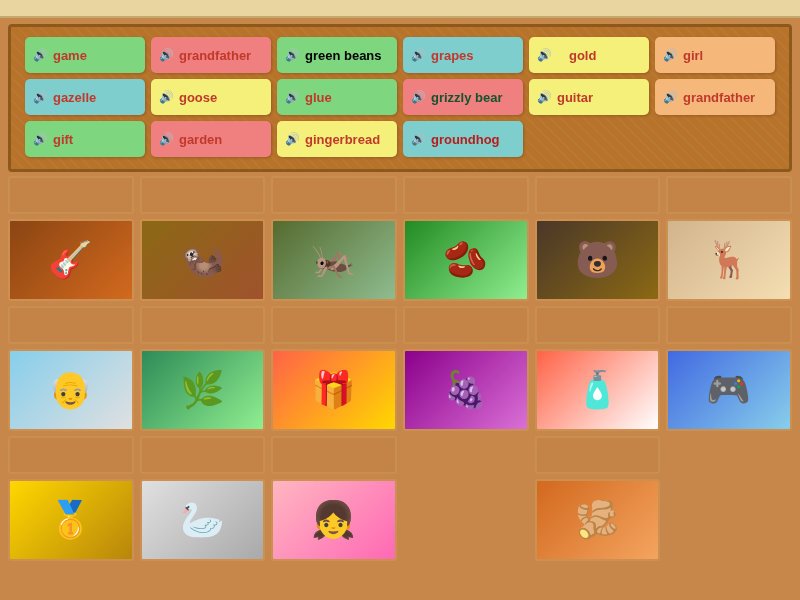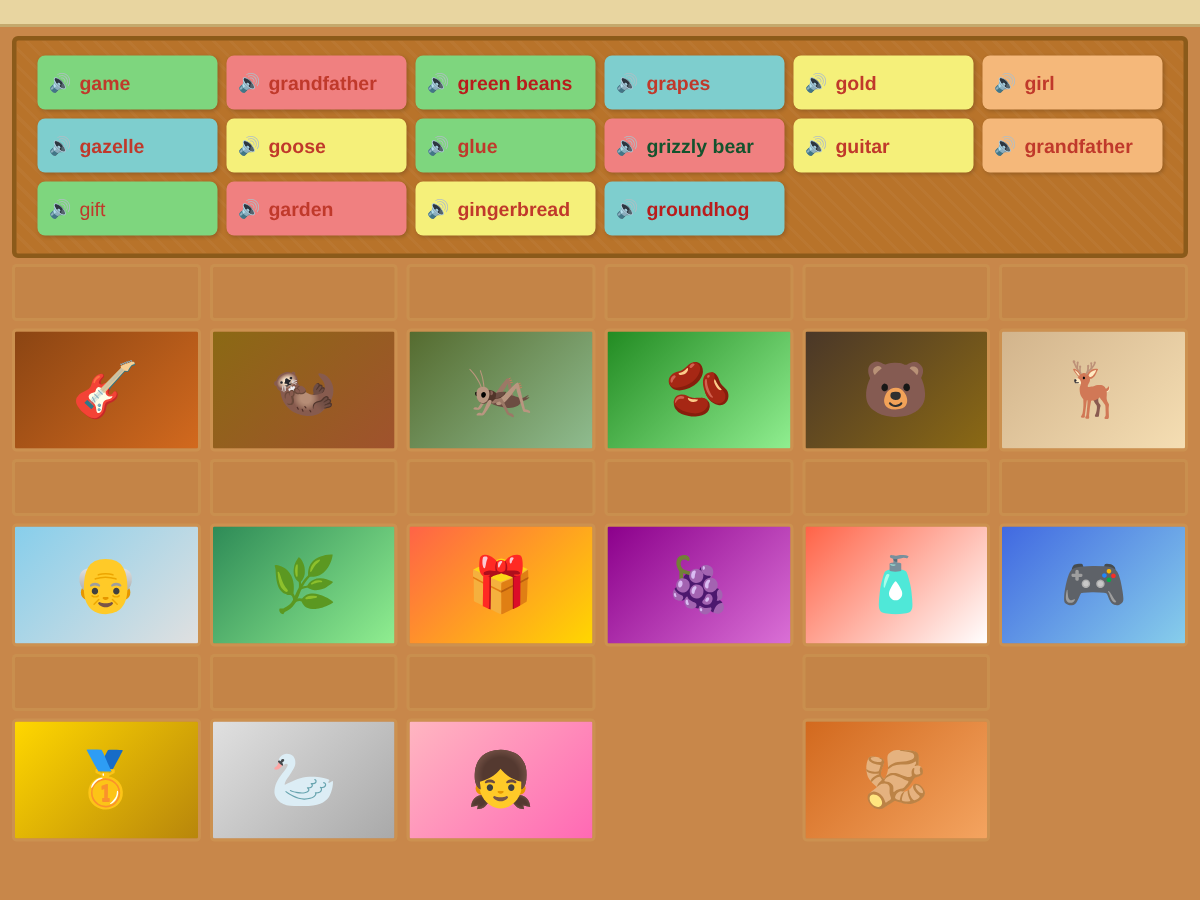--- a/index.html
+++ b/index.html
@@ -168,29 +168,29 @@
   <div class="word-card card-green" style="background: rgb(126, 214, 126);">
         <span style="color:#c0392b; font-size:12px;">🔊</span>
         <span style="color:#c0392b; font-weight:bold;">game</span>
       </div>
       <div class="word-card card-pink" style="background: rgb(240, 128, 128);">
         <span style="color:#c0392b; font-size:12px;">🔊</span>
         <span style="color:#c0392b; font-weight:bold;">grandfather</span>
       </div>
       <div class="word-card card-green" style="background: rgb(126, 214, 126);">
         <span style="color:#c0392b; font-size:12px;">🔊</span>
-        <span style="color:#b91c1c; font-weight:bold;text-align:center;">green beans</span>
+        <span style="color:#000000; font-weight:bold;text-align:center;">green beans</span>
       </div>
       <div class="word-card card-teal" style="background: rgb(126, 206, 206);">
         <span style="color:#c0392b; font-size:12px;">🔊</span>
         <span style="color:#c0392b; font-weight:bold;">grapes</span>
       </div>
       <div class="word-card card-yellow" style="background: rgb(245, 240, 122);">
         <span style="color:#c0392b; font-size:12px;">🔊</span>
-        <span style="color:#c0392b; font-weight:bold;">gold</span>
+        <span style="color:#c0392b; font-weight:bold;margin-left:12px;">gold</span>
       </div>
       <div class="word-card card-orange" style="background: rgb(245, 184, 122);">
         <span style="color:#c0392b; font-size:12px;">🔊</span>
         <span style="color:#c0392b; font-weight:bold;">girl</span>
       </div>
       <div class="word-card card-teal" style="background: rgb(126, 206, 206);">
         <span style="color:#c0392b; font-size:12px;">🔊</span>
         <span style="color:#c0392b; font-weight:bold;">gazelle</span>
       </div>
       <div class="word-card card-yellow" style="background: rgb(245, 240, 122);">
@@ -208,21 +208,21 @@
       <div class="word-card card-yellow" style="background: rgb(245, 240, 122);">
         <span style="color:#c0392b; font-size:12px;">🔊</span>
         <span style="color:#c0392b; font-weight:bold;text-align:right;">guitar</span>
       </div>
       <div class="word-card card-orange" style="background: rgb(245, 184, 122);">
         <span style="color:#c0392b; font-size:12px;">🔊</span>
         <span style="color:#c0392b; font-weight:bold;">grandfather</span>
       </div>
       <div class="word-card card-green" style="background: rgb(126, 214, 126);">
         <span style="color:#c0392b; font-size:12px;">🔊</span>
-        <span style="color:#c0392b; font-weight:normal;">gift</span>
+        <span style="color:#c0392b; font-weight:bold;">gift</span>
       </div>
       <div class="word-card card-pink" style="background: rgb(240, 128, 128);">
         <span style="color:#c0392b; font-size:12px;">🔊</span>
         <span style="color:#c0392b; font-weight:bold;">garden</span>
       </div>
       <div class="word-card card-yellow" style="background: rgb(245, 240, 122);">
         <span style="color:#c0392b; font-size:12px;">🔊</span>
         <span style="color:#c0392b; font-weight:bold;">gingerbread</span>
       </div>
       <div class="word-card card-teal" style="background: rgb(126, 206, 206);">

